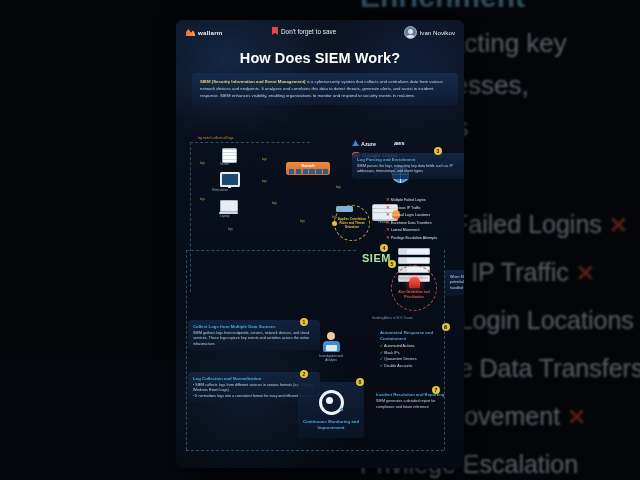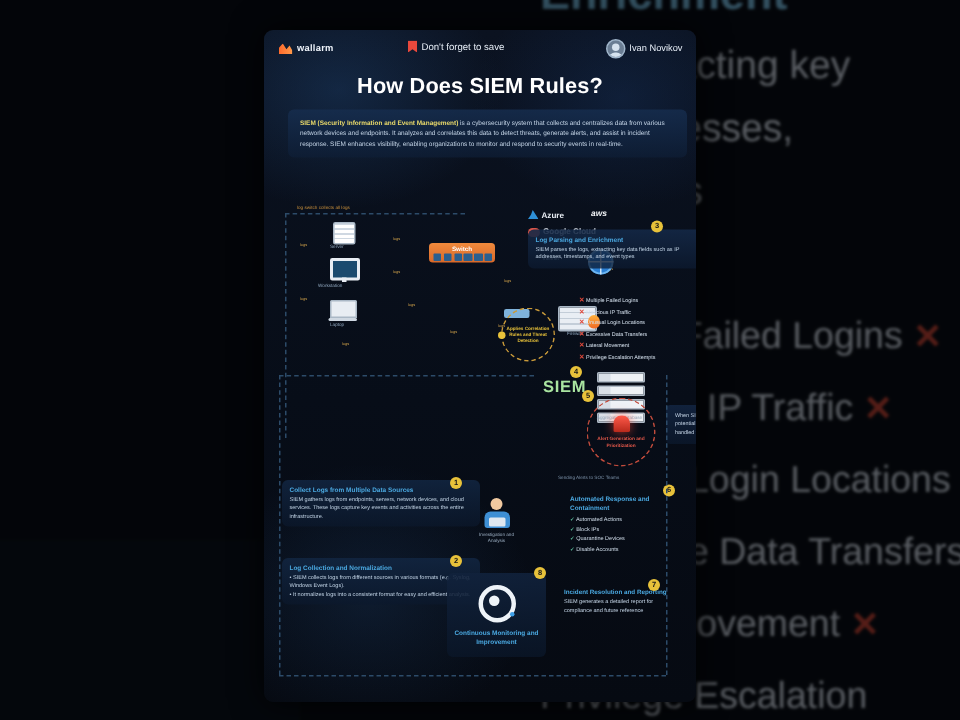--- a/index.html
+++ b/index.html
@@ -184,21 +184,21 @@
       <div class="save">
         <span class="save-ic"></span>
         <span class="save-tx">Don't forget to save</span>
       </div>
       <div class="user">
         <span class="av"></span>
         <span class="user-tx">Ivan Novikov</span>
       </div>
     </div>
 
-    <div class="title">How Does SIEM Rules?</div>
+    <div class="title">How Does SIEM Work?</div>
 
     <div class="intro">
       <b>SIEM (Security Information and Event Management)</b><span> is a cybersecurity system that collects and centralizes data from various network devices and endpoints. It analyzes and correlates this data to detect threats, generate alerts, and assist in incident response. SIEM enhances visibility, enabling organizations to monitor and respond to security events in real-time.</span>
     </div>
 
     <div class="diagram">
 
       <div class="dlabel" style="left:22px;top:116px;color:#c9903c;">log switch collects all logs</div>
       <div class="dashline" style="left:14px;top:122px;width:120px;"></div>
       <div class="dashv" style="left:14px;top:122px;height:150px;"></div>

